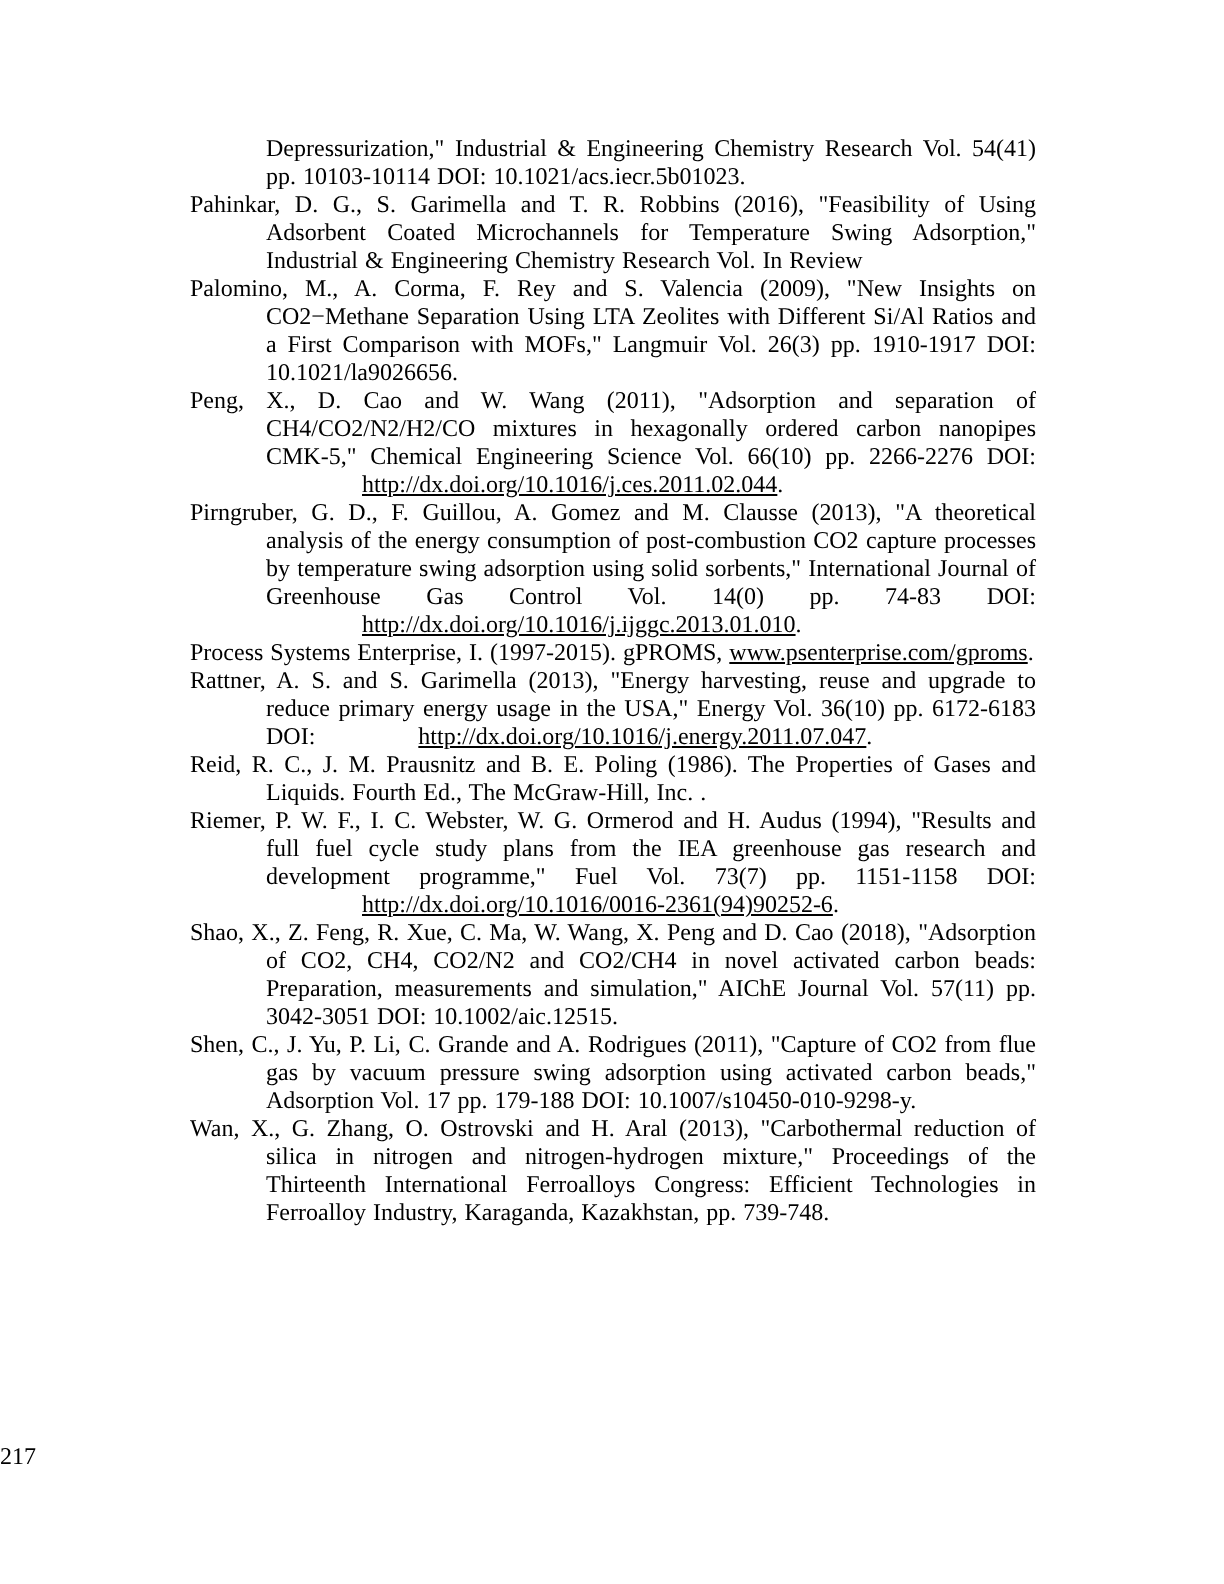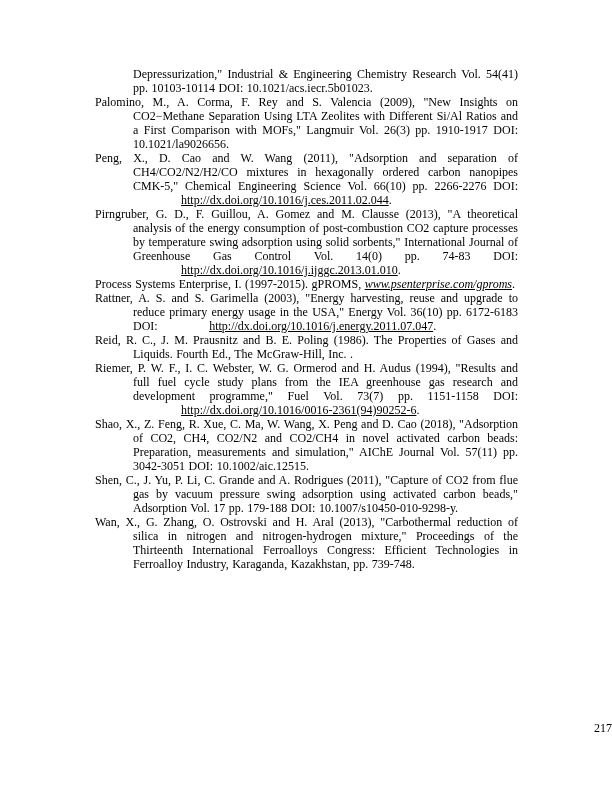--- a/index.html
+++ b/index.html
@@ -30,40 +30,41 @@
     text-align-last: left;
     padding-left: 38px;
     text-indent: -38px;
     word-spacing: 0.5px;
   }
   .ref.cont {
     text-indent: 0;
   }
   .i  { }
   .u  { text-decoration: underline; padding-left: 48px; }
-  .iu { font-style: italic; text-decoration: underline; }
+  .iu { text-decoration: underline; }
   .footer {
     position: absolute;
     left: 0;
     top: 721px;
     width: 612px;
-    text-align: right;
+    text-align: left;
   }
 </style>
 </head>
 <body>
 
 <div class="page">
   <div class="text-block">
       <p class="ref cont"><span>Depressurization," </span><span class="i">Industrial &amp; Engineering Chemistry Research</span><span> Vol. 54(41) pp. 10103-10114 DOI: 10.1021/acs.iecr.5b01023.</span></p>
+      <p class="ref"><span>Pahinkar, D. G., S. Garimella and T. R. Robbins (2016), "Feasibility of Using Adsorbent Coated Microchannels for Temperature Swing Adsorption," </span><span class="i">Industrial &amp; Engineering Chemistry Research</span><span> Vol. In Review</span></p>
       <p class="ref"><span>Palomino, M., A. Corma, F. Rey and S. Valencia (2009), "New Insights on CO2−Methane Separation Using LTA Zeolites with Different Si/Al Ratios and a First Comparison with MOFs," </span><span class="i">Langmuir</span><span> Vol. 26(3) pp. 1910-1917 DOI: 10.1021/la9026656.</span></p>
       <p class="ref"><span>Peng, X., D. Cao and W. Wang (2011), "Adsorption and separation of CH4/CO2/N2/H2/CO mixtures in hexagonally ordered carbon nanopipes CMK-5," </span><span class="i">Chemical Engineering Science</span><span> Vol. 66(10) pp. 2266-2276 DOI: </span><span class="u">http://dx.doi.org/10.1016/j.ces.2011.02.044</span><span>.</span></p>
       <p class="ref"><span>Pirngruber, G. D., F. Guillou, A. Gomez and M. Clausse (2013), "A theoretical analysis of the energy consumption of post-combustion CO2 capture processes by temperature swing adsorption using solid sorbents," </span><span class="i">International Journal of Greenhouse Gas Control</span><span> Vol. 14(0) pp. 74-83 DOI: </span><span class="u">http://dx.doi.org/10.1016/j.ijggc.2013.01.010</span><span>.</span></p>
       <p class="ref"><span>Process Systems Enterprise, I. (1997-2015). </span><span class="i">gPROMS, </span><span class="iu">www.psenterprise.com/gproms</span><span>.</span></p>
-      <p class="ref"><span>Rattner, A. S. and S. Garimella (2003), "Energy harvesting, reuse and upgrade to reduce primary energy usage in the USA," </span><span class="i">Energy</span><span> Vol. 36(10) pp. 6172-6183 DOI: </span><span class="u">http://dx.doi.org/10.1016/j.energy.2011.07.047</span><span>.</span></p>
+      <p class="ref"><span>Rattner, A. S. and S. Garimella (2013), "Energy harvesting, reuse and upgrade to reduce primary energy usage in the USA," </span><span class="i">Energy</span><span> Vol. 36(10) pp. 6172-6183 DOI: </span><span class="u">http://dx.doi.org/10.1016/j.energy.2011.07.047</span><span>.</span></p>
       <p class="ref"><span>Reid, R. C., J. M. Prausnitz and B. E. Poling (1986). </span><span class="i">The Properties of Gases and Liquids</span><span>. Fourth Ed., The McGraw-Hill, Inc. .</span></p>
       <p class="ref"><span>Riemer, P. W. F., I. C. Webster, W. G. Ormerod and H. Audus (1994), "Results and full fuel cycle study plans from the IEA greenhouse gas research and development programme," </span><span class="i">Fuel</span><span> Vol. 73(7) pp. 1151-1158 DOI: </span><span class="u">http://dx.doi.org/10.1016/0016-2361(94)90252-6</span><span>.</span></p>
       <p class="ref"><span>Shao, X., Z. Feng, R. Xue, C. Ma, W. Wang, X. Peng and D. Cao (2018), "Adsorption of CO2, CH4, CO2/N2 and CO2/CH4 in novel activated carbon beads: Preparation, measurements and simulation," </span><span class="i">AIChE Journal</span><span> Vol. 57(11) pp. 3042-3051 DOI: 10.1002/aic.12515.</span></p>
       <p class="ref"><span>Shen, C., J. Yu, P. Li, C. Grande and A. Rodrigues (2011), "Capture of CO2 from flue gas by vacuum pressure swing adsorption using activated carbon beads," </span><span class="i">Adsorption</span><span> Vol. 17 pp. 179-188 DOI: 10.1007/s10450-010-9298-y.</span></p>
       <p class="ref"><span>Wan, X., G. Zhang, O. Ostrovski and H. Aral (2013), "Carbothermal reduction of silica in nitrogen and nitrogen-hydrogen mixture," </span><span class="i">Proceedings of the Thirteenth International Ferroalloys Congress: Efficient Technologies in Ferroalloy Industry</span><span>, Karaganda, Kazakhstan, pp. 739-748.</span></p>
     </div>
   <div class="footer">
     <span>217</span>
   </div>
 </div>

